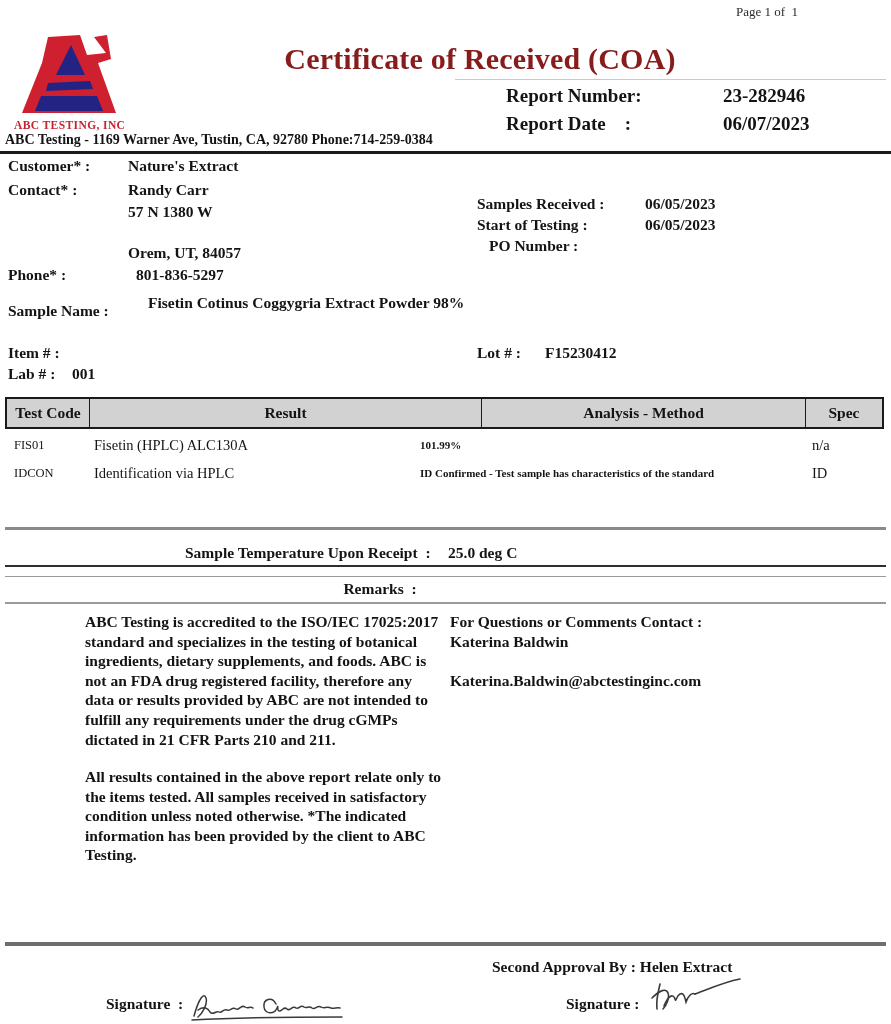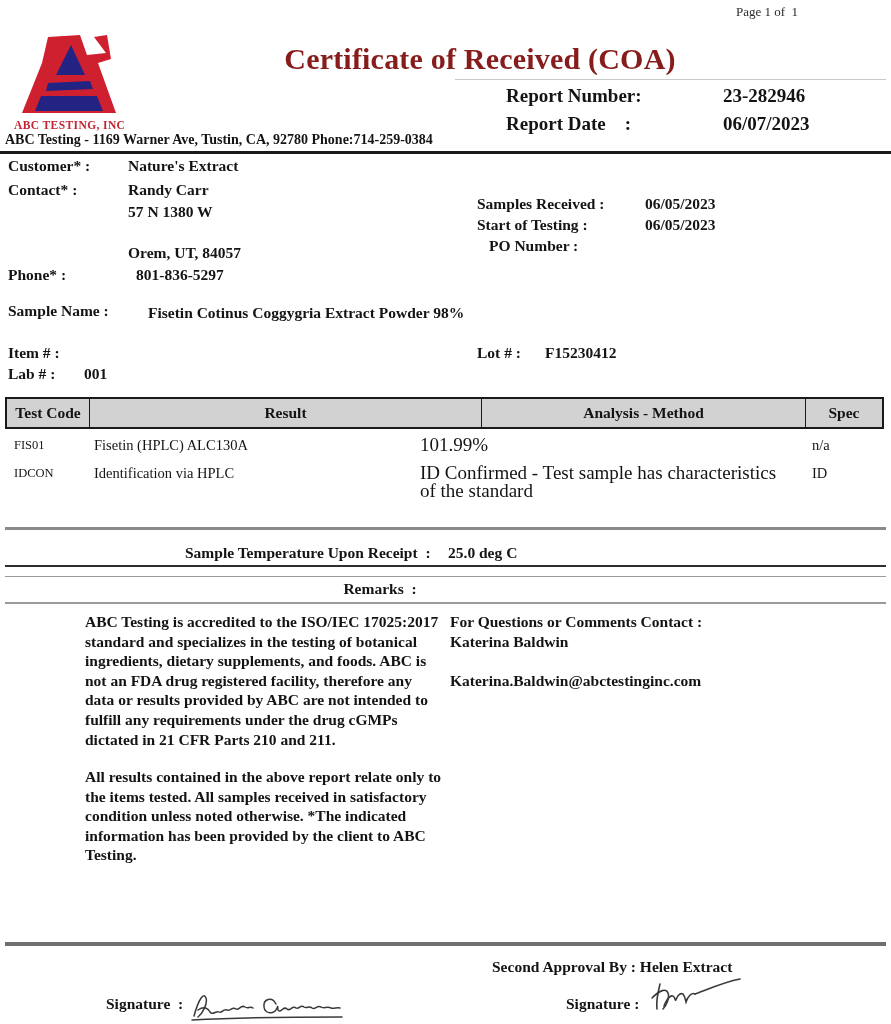--- a/index.html
+++ b/index.html
@@ -16,21 +16,21 @@
   .rule{position:absolute;}
   .logo-text{font-size:11.5px;font-weight:bold;color:#c42431;letter-spacing:.4px;font-family:"Liberation Serif",serif;}
   
   .thead{position:absolute;left:5px;top:397px;width:879px;height:32px;display:flex;
          background:#d2d2d2;border:2px solid #1a1a1a;box-sizing:border-box;}
   .th{display:flex;align-items:center;justify-content:center;font-size:15.5px;font-weight:bold;
       border-right:1px solid #1a1a1a;box-sizing:border-box;height:100%;}
   .th:last-child{border-right:none;}
   .tc{font-size:12.5px;}
   .td{font-size:14.5px;}
-  .res{font-size:19px;font-weight:normal;white-space:normal;line-height:18px;}
+  .res{font-size:11px;font-weight:bold;white-space:normal;line-height:18px;}
   .notes{font-size:15.5px;font-weight:bold;line-height:19.6px;white-space:normal;}
   .sigsvg{position:absolute;}
 </style>
 </head>
 <body>
 
 <div id="page">
 
   <div class="abs page-label" style="left:736px;top:4px;">Page 1 of  1</div>
 
@@ -67,27 +67,27 @@
   <div class="abs lbl" style="left:136px;top:266px;">801-836-5297</div>
 
   <div class="abs lbl" style="left:477px;top:195px;">Samples Received :</div>
   <div class="abs lbl" style="left:645px;top:195px;">06/05/2023</div>
   <div class="abs lbl" style="left:477px;top:216px;">Start of Testing :</div>
   <div class="abs lbl" style="left:645px;top:216px;">06/05/2023</div>
   <div class="abs lbl" style="left:489px;top:237px;">PO Number :</div>
   <div class="abs lbl" style="left:645px;top:237px;"></div>
 
   <div class="abs lbl" style="left:8px;top:302px;">Sample Name :</div>
-  <div class="abs lbl" style="left:148px;top:304px;text-align:center;">Fisetin Cotinus Coggygria Extract Powder 98%</div>
+  <div class="abs lbl" style="left:148px;top:294px;text-align:center;">Fisetin Cotinus Coggygria Extract Powder 98%</div>
   <div class="abs lbl" style="left:8px;top:344px;text-align:center;">Item # :</div>
   <div class="abs lbl" style="left:80px;top:344px;"></div>
   <div class="abs lbl" style="left:477px;top:344px;">Lot # :</div>
   <div class="abs lbl" style="left:545px;top:344px;">F15230412</div>
   <div class="abs lbl" style="left:8px;top:365px;">Lab # :</div>
-  <div class="abs lbl" style="left:84px;top:365px;">001</div>
+  <div class="abs lbl" style="left:72px;top:365px;">001</div>
 
   <div class="thead">
     <div class="th" style="width:83px;">Test Code</div>
     <div class="th" style="width:392px;">Result</div>
     <div class="th" style="width:324px;">Analysis - Method</div>
     <div class="th" style="flex:1;">Spec</div>
   </div>
 
   <div class="abs tc" style="left:14px;top:438px;">FIS01</div>
   <div class="abs td" style="left:94px;top:437px;">Fisetin (HPLC) ALC130A</div>

